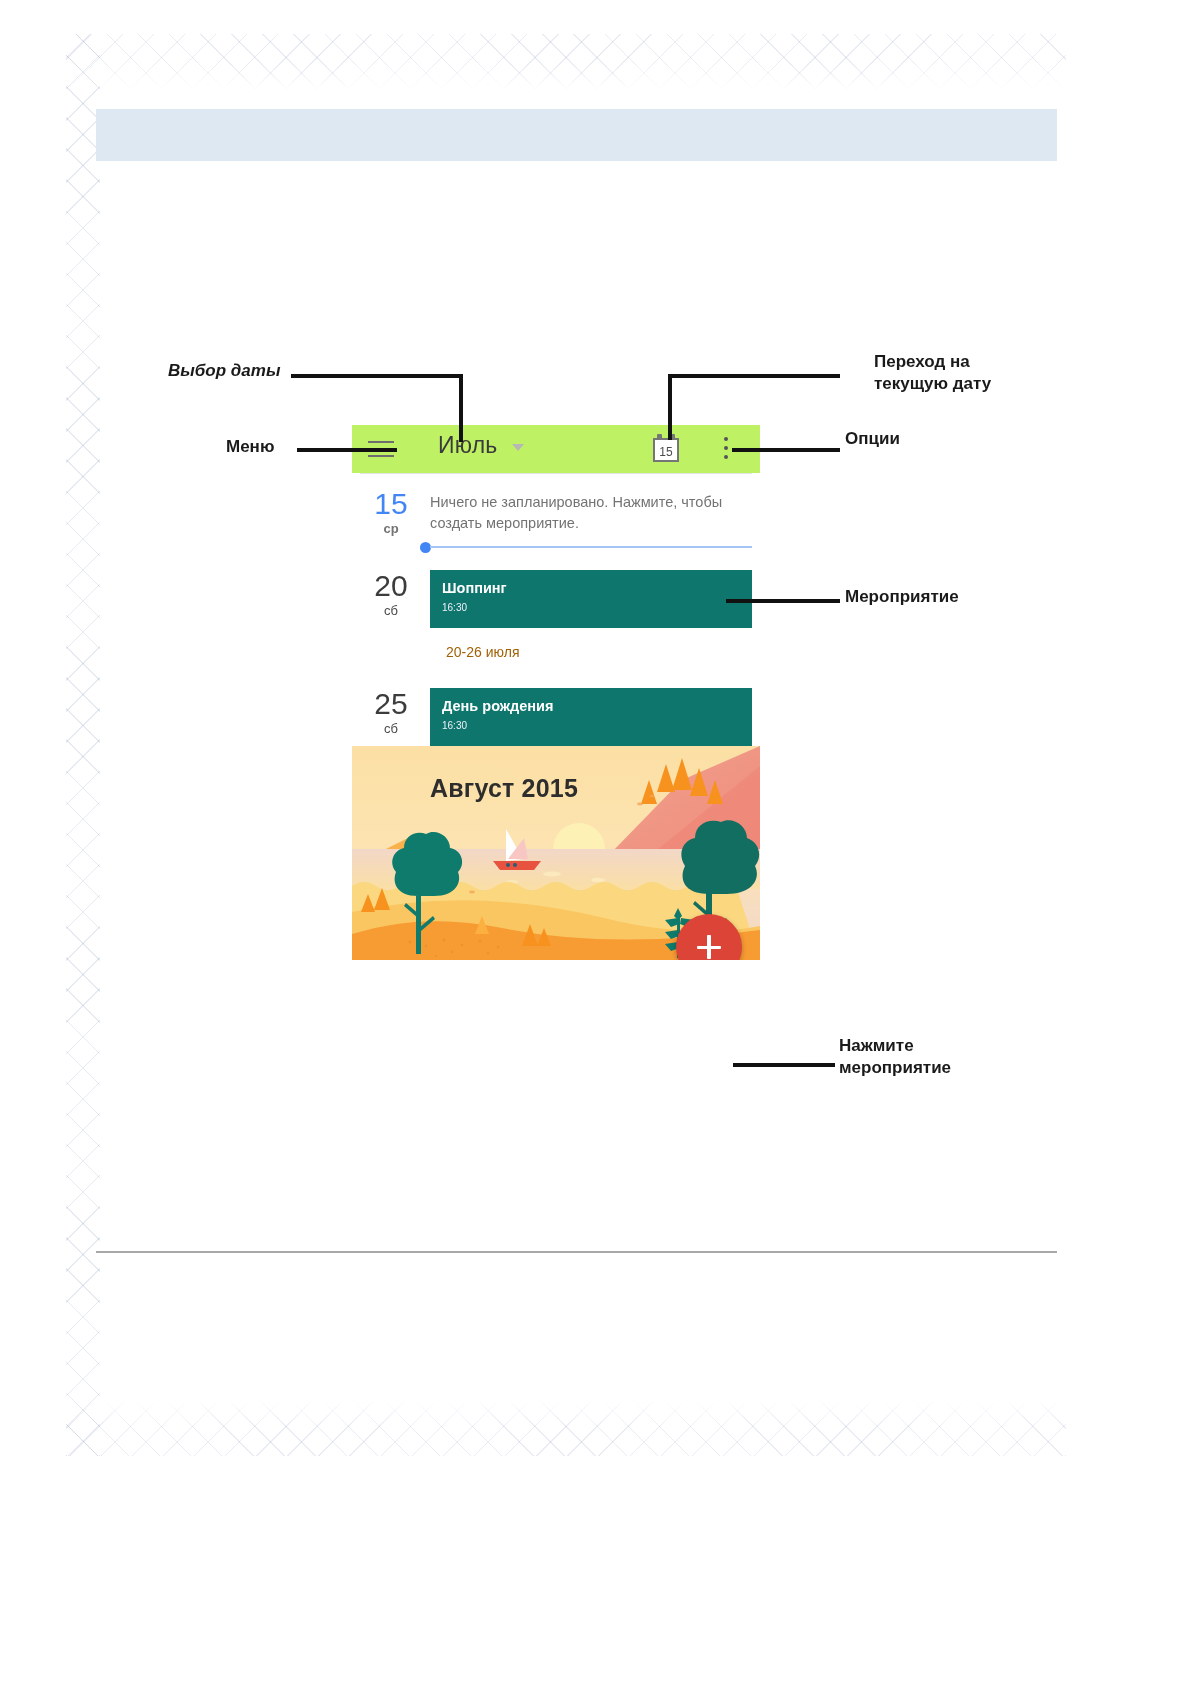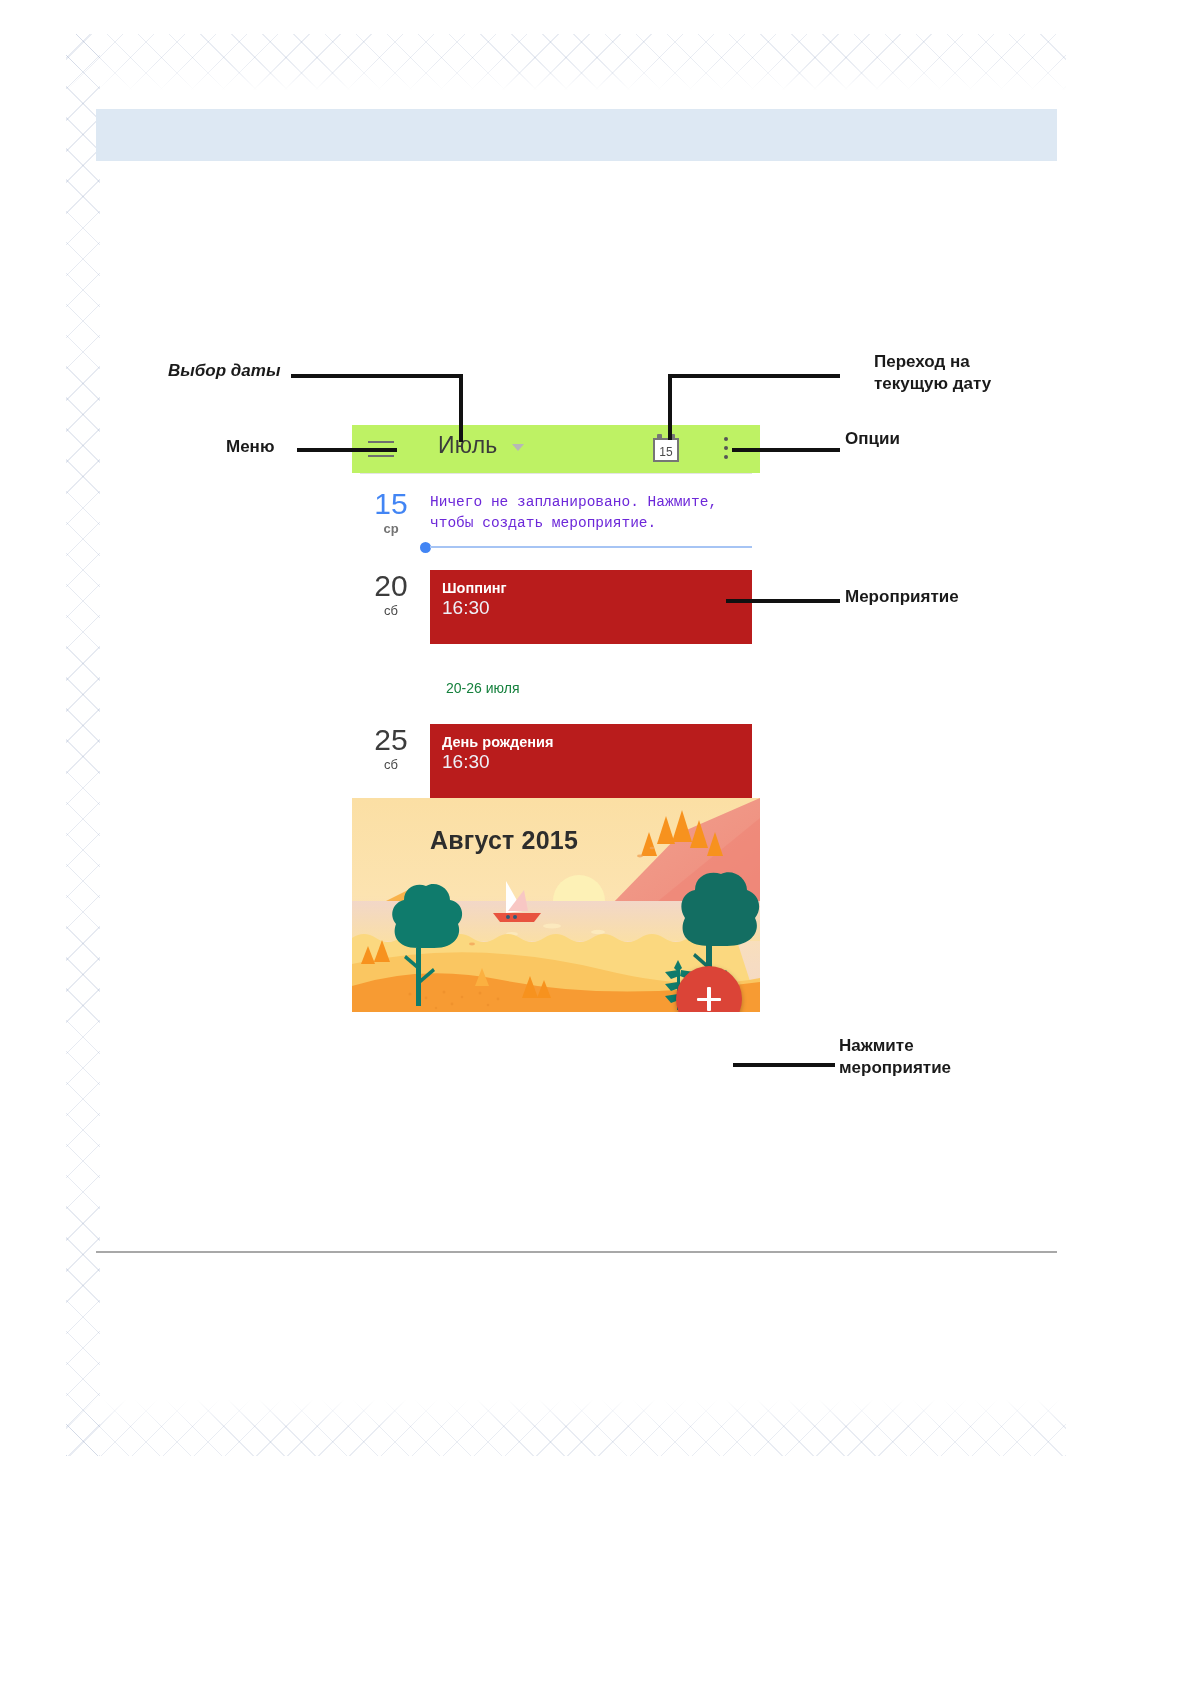--- a/index.html
+++ b/index.html
@@ -178,23 +178,22 @@
     color: #4a4a4a;
   }
   .daycol.today .daynum { color: #4285f4; font-weight: 400; }
   .daycol.today .dayname { color: #737373; font-weight: 700; }
 
   .bodycol { flex: 1; padding-top: 6px; padding-right: 8px; }
 
   .empty-note {
     font-size: 14.5px;
     line-height: 21px;
-    color: #6d28d9;
+    color: #737373;
     padding-top: 4px;
-    font-family: Liberation Mono, monospace;
   }
 
   
   .nowline {
     position: relative;
     height: 14px;
     margin-top: 2px;
   }
   .nowline .dot {
     position: absolute;
@@ -204,41 +203,41 @@
     background: #4285f4;
   }
   .nowline .bar {
     position: absolute;
     left: 78px; top: 6px;
     right: 8px; height: 2px;
     background: #a6c4f4;
   }
 
   .event {
-    background: #b91c1c;
+    background: #0f766e;
     color: #ffffff;
     padding: 9px 12px 11px;
-    height: 74px;
+    height: 58px;
   }
   .event .title {
     font-size: 14.5px;
     font-weight: 700;
     line-height: 19px;
   }
   .event .time {
-    font-size: 19px;
+    font-size: 10px;
     line-height: 20px;
     font-weight: 400;
     color: #eef1f8;
   }
 
   .week-sep {
     font-size: 14px;
-    color: #15803d;
-    padding: 36px 0 22px 94px;
+    color: #a16207;
+    padding: 16px 0 22px 94px;
   }
 
   
   .month-hero {
     position: relative;
     width: 408px;
     height: 214px;
     overflow: hidden;
   }
   .month-hero .hero-title {

